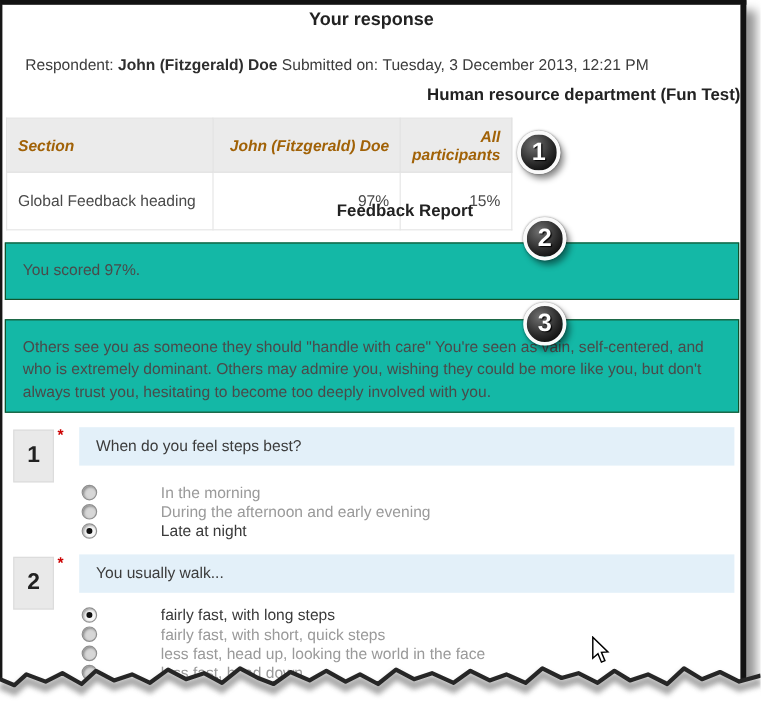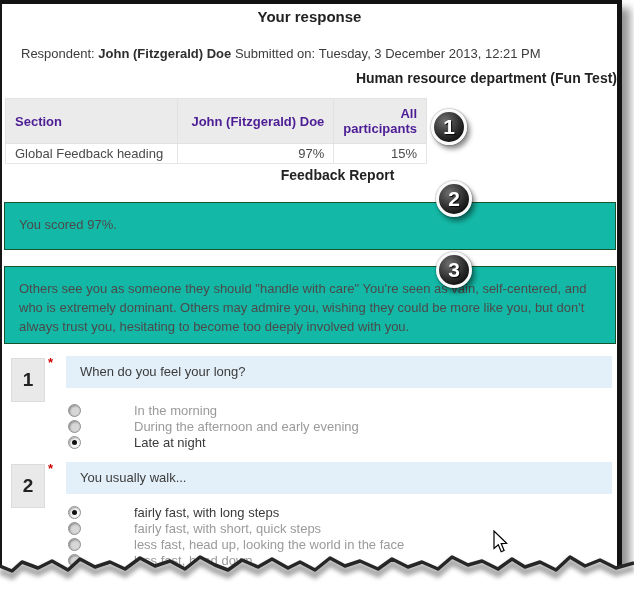--- a/index.html
+++ b/index.html
@@ -18,22 +18,22 @@
   .sheet-inner{position:relative;width:100%;height:100%;overflow:hidden;font-size:13px;color:#3c3c3c;}
 
   
   .page-title{position:absolute;top:4px;left:0;width:100%;text-align:center;font-size:15px;font-weight:bold;color:#222;margin:0;}
   .respondent-line{position:absolute;top:30px;left:7px;margin:12px;color:#3c3c3c;}
   .respondent-line b{color:#2e2e2e;}
   .survey-title{position:absolute;top:66px;left:0;width:100%;text-align:right;font-size:14px;font-weight:bold;color:#222;margin:0;}
 
   
   table.summary{position:absolute;top:94px;left:3px;border-collapse:collapse;width:422px;font-size:13px;}
-  table.summary th{background:#ebebeb;font-weight:bold;color:#4c1d95;padding:7px 9px;border:1px solid #e2e2e2;}
-  table.summary td{background:#fff;color:#4a4a4a;padding:2px 9px;border:1px solid #e6e6e6;}
+  table.summary th{background:#ebebeb;font-weight:bold;color:#a16207;padding:7px 9px;border:1px solid #e2e2e2;font-style:italic;}
+  table.summary td{background:#fff;color:#4a4a4a;padding:16px 9px;border:1px solid #e6e6e6;}
   table.summary th:first-child, table.summary td:first-child{text-align:left;width:168px;}
   table.summary th:nth-child(2), table.summary td:nth-child(2){text-align:right;width:148px;}
   table.summary th:nth-child(3), table.summary td:nth-child(3){text-align:right;}
 
   .feedback-heading{position:absolute;top:163px;left:0;width:100%;text-align:center;font-size:14px;font-weight:bold;color:#222;margin:0;padding-left:28px;}
 
   
   .fb-box{position:absolute;left:2px;width:582px;background:#14b8a6;border:1px solid #14532d;padding:12px 14px;line-height:19px;color:#4a4a4a;}
   .fb-box.score{top:198px;height:22px;}
   .fb-box.global{top:262px;height:52px;}
@@ -112,21 +112,21 @@
         <span>You scored 97%.</span>
       </div>
 
       <div class="fb-box global">
         <span>Others see you as someone they should "handle with care" You're seen as vain, self-centered, and who is extremely dominant. Others may admire you, wishing they could be more like you, but don't always trust you, hesitating to become too deeply involved with you.</span>
       </div>
 
       <div class="question q1">
         <div class="q-numbox">1</div>
         <div class="q-required">*</div>
-        <div class="q-bar">When do you feel your long?</div>
+        <div class="q-bar">When do you feel steps best?</div>
         <div class="q-options">
           <div class="opt">
             <span class="radio"></span>
             <span class="opt-label">In the morning</span>
           </div>
           <div class="opt">
             <span class="radio"></span>
             <span class="opt-label">During the afternoon and early evening</span>
           </div>
           <div class="opt selected">

